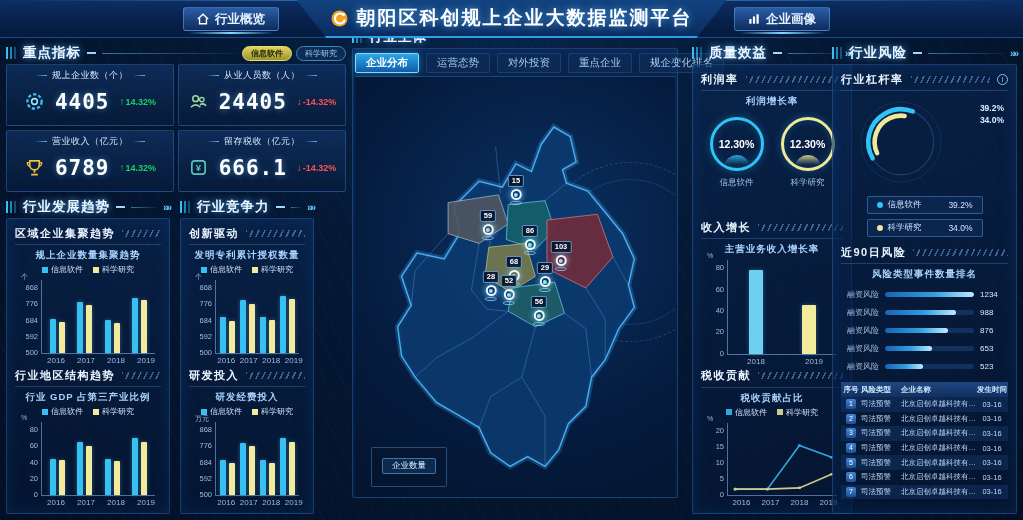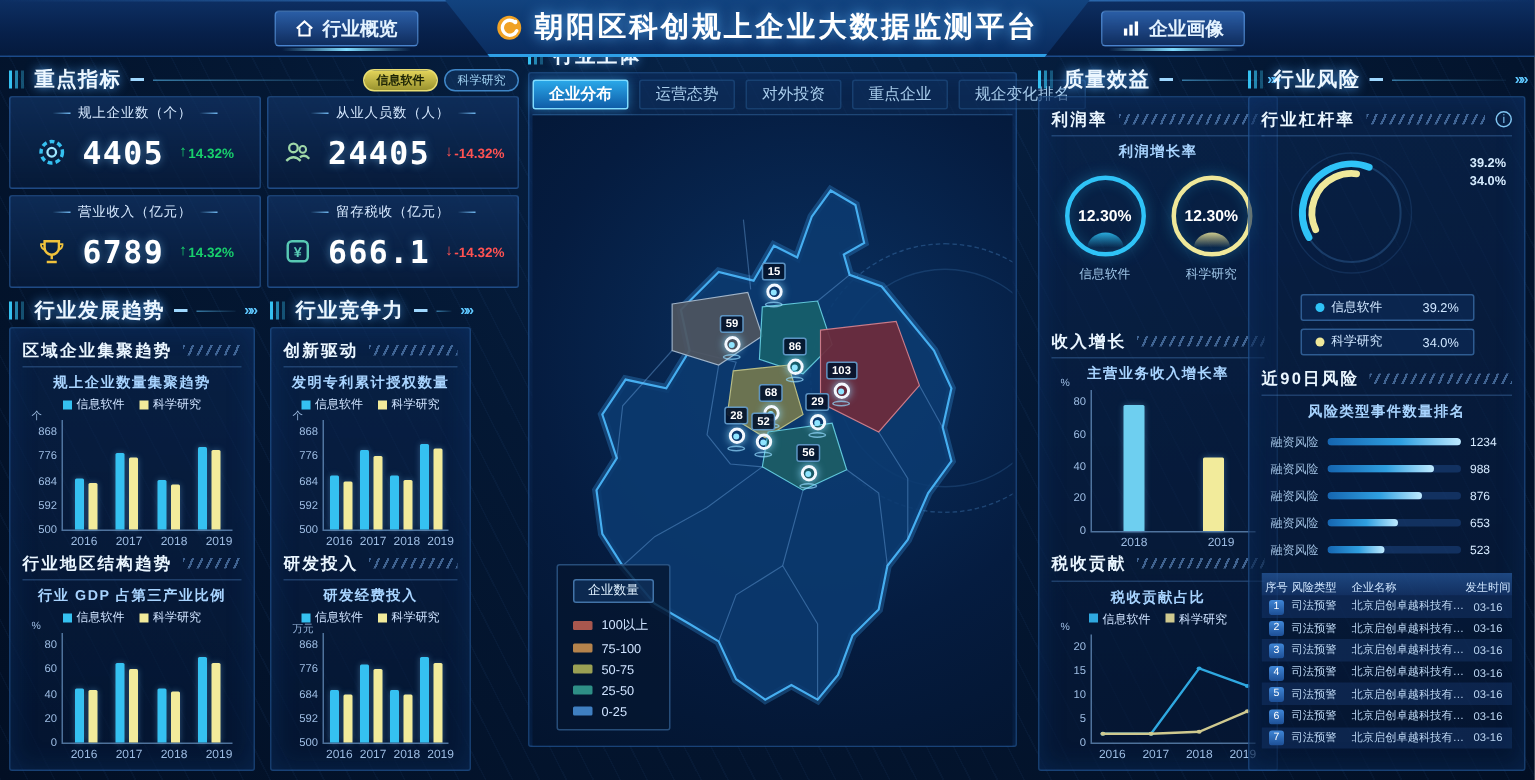--- a/index.html
+++ b/index.html
@@ -114,21 +114,21 @@
 .info-icon{width:11px;height:11px;border:1px solid #7fc4f0;border-radius:50%;color:#7fc4f0;font-size:8px;line-height:9px;text-align:center;flex:none}
 .info-icon::before{content:"i"}
 
 .hb-row{display:flex;align-items:center;gap:6px;margin:7px 2px 0}
 .hb-label{width:36px;font-size:8px;color:#9fbfe0;text-align:right;flex:none}
 .hb-track{flex:1;height:5px;background:rgba(30,70,130,.55);border-radius:3px;overflow:hidden}
 .hb-fill{display:block;height:100%;background:linear-gradient(90deg,#1565b0,#2f9fe0 55%,#bfeaff);border-radius:3px}
 .hb-val{width:26px;font-size:8px;color:#d6eaff;flex:none}
 
 .tbl{flex:1;display:flex;flex-direction:column;margin-top:4px;font-size:7.5px;min-height:0;overflow:hidden}
-.tbl-head{display:flex;align-items:flex-end;height:15px;flex:none;font-weight:normal;color:#cfe6ff;
+.tbl-head{display:flex;align-items:center;height:15px;flex:none;font-weight:bold;color:#cfe6ff;
   background:linear-gradient(180deg,rgba(50,110,190,.55),rgba(28,66,130,.55))}
 .tbl-row{display:flex;align-items:center;height:14.6px;flex:none;color:#bcd6f2;cursor:pointer}
 .tbl-row:nth-child(even){background:rgba(28,66,130,.35)}
 .tc{white-space:nowrap;overflow:hidden;text-overflow:ellipsis}
 .c1{width:20px;text-align:center;flex:none}.c2{width:40px;flex:none}.c3{flex:1;min-width:0}.c4{width:32px;flex:none;text-align:center}
 .idx{display:inline-block;width:10px;height:10px;line-height:10px;background:linear-gradient(180deg,#3f86d6,#1d4f96);border-radius:2px;color:#fff;font-size:7px;text-align:center}
 </style>
 </head>
 <body>
 
@@ -561,42 +561,20 @@
             <span class="mk-ring"></span>
           </div>
           <div class="marker" style="left: 184px; top: 219px;">
             <span class="mk-badge">56</span>
             <span class="mk-pin"></span>
             <span class="mk-ring"></span>
           </div>
         </div>
       <div class="map-legend">
         <span class="mlg-title">企业数量</span>
-        <div>
-            <div class="mlg-row">
-              <span class="mlg-swatch" style="background: rgb(168, 87, 78);"></span>
-              <span class="mlg-label">100以上</span>
-            </div>
-            <div class="mlg-row">
-              <span class="mlg-swatch" style="background: rgb(181, 131, 76);"></span>
-              <span class="mlg-label">75-100</span>
-            </div>
-            <div class="mlg-row">
-              <span class="mlg-swatch" style="background: rgb(154, 160, 84);"></span>
-              <span class="mlg-label">50-75</span>
-            </div>
-            <div class="mlg-row">
-              <span class="mlg-swatch" style="background: rgb(46, 143, 134);"></span>
-              <span class="mlg-label">25-50</span>
-            </div>
-            <div class="mlg-row">
-              <span class="mlg-swatch" style="background: rgb(63, 127, 193);"></span>
-              <span class="mlg-label">0-25</span>
-            </div>
-          </div>
       </div>
     </div>
   </div>
 </div>
 
 <div class="panel" style="left:692px;top:42px;width:160px;height:472px">
   <div class="pt-row">
     <span class="pt-bars"></span>
     <span class="panel-title">质量效益</span>
     <span class="pt-dash"></span>

